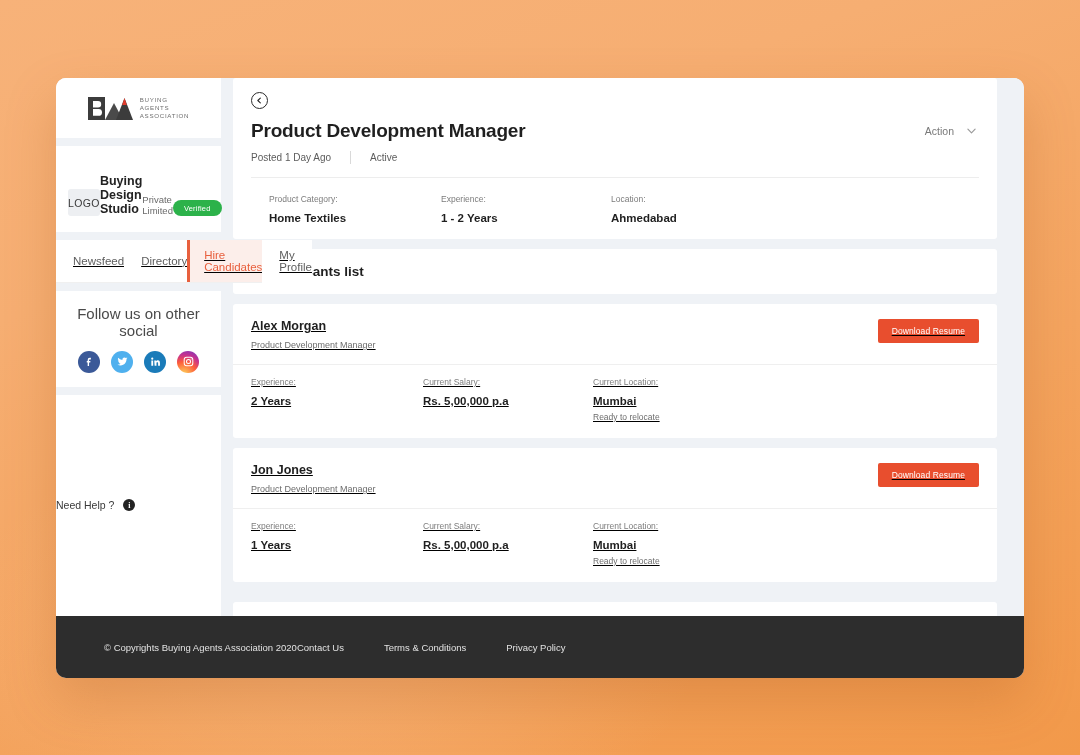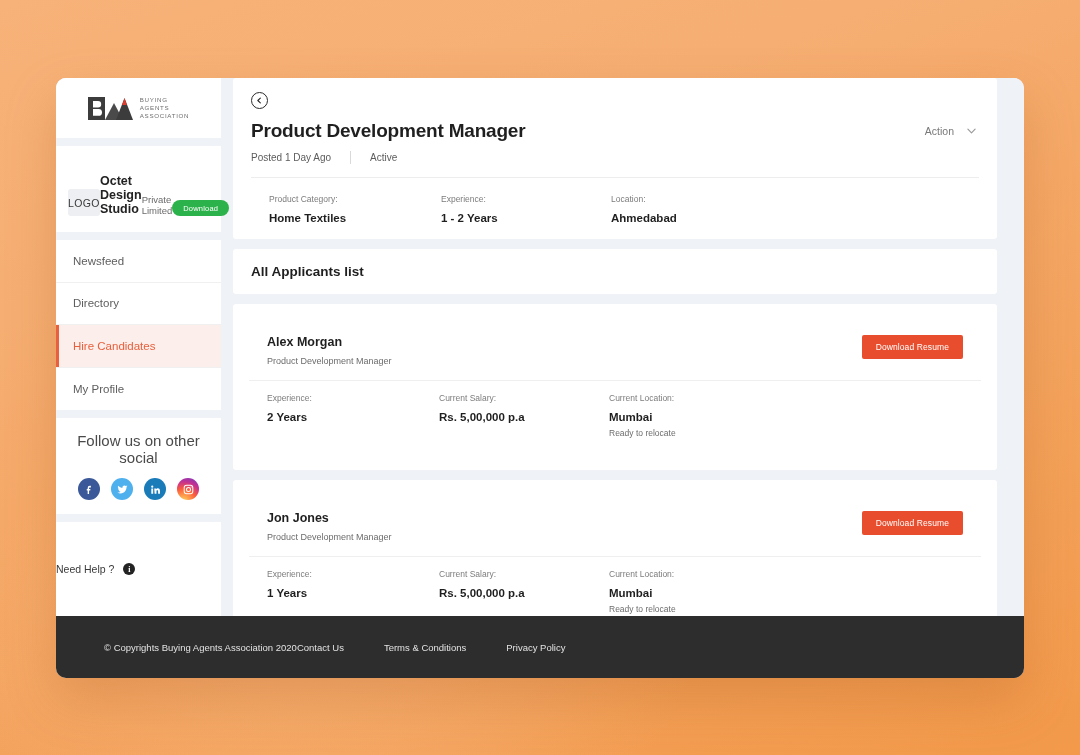--- a/index.html
+++ b/index.html
@@ -38,21 +38,21 @@
     display: flex; align-items: center; justify-content: center;
     font-size: 10.5px; color: #3A3A3A; letter-spacing: 0.4px;
   }
   .company-name { margin-top: 12px; font-size: 12.5px; font-weight: bold; color: #222; }
   .company-type { margin-top: 4px; font-size: 9.5px; color: #6B6B6B; }
   .verified-badge {
     margin-top: 10px; background: #2CB24A; color: #fff; font-size: 7.5px;
     padding: 3.5px 11px; border-radius: 9px; letter-spacing: 0.2px;
   }
 
-  .nav-list { display: flex; flex-direction: column; }
+  .nav-list { display: flex; flex-direction: row; text-decoration: underline; }
   .nav-item {
     background: #fff; height: 42.5px; display: flex; align-items: center;
     padding-left: 17px; font-size: 11.5px; color: #5E5E5E;
     border-bottom: 1px solid #F0F0F0; position: relative;
   }
   .nav-item:last-child { border-bottom: none; }
   .nav-item.active { background: #FCEEEA; color: #E8603E; }
   .nav-item.active::before {
     content: ""; position: absolute; left: 0; top: 0; bottom: 0; width: 3px; background: #E8603E;
   }
@@ -90,21 +90,21 @@
   .job-sub .sep { width: 1px; height: 13px; background: #D9D9D9; margin: 0 19px; }
   .meta-row { display: flex; padding: 16px 18px 15px 18px; border-top: 1px solid #EDEDED; margin-top: 13px; }
   .meta-col { flex: 1; }
   .meta-col:nth-child(1) { flex: 0 0 172px; }
   .meta-col:nth-child(2) { flex: 0 0 170px; }
   .meta-label { font-size: 8.5px; color: #7C7C7C; }
   .meta-value { margin-top: 8px; font-size: 11.5px; font-weight: bold; color: #1F1F1F; }
 
   .list-title-panel { padding: 15px 18px; font-size: 13.5px; font-weight: bold; color: #1F1F1F; }
 
-  .applicant-card { padding: 16px; }
+  .applicant-card { padding: 0; text-decoration: underline; }
   .applicant-top { display: flex; align-items: flex-start; justify-content: space-between; padding: 15px 18px 14px 18px; }
   .applicant-name { font-size: 12.5px; font-weight: bold; color: #1F1F1F; }
   .applicant-role { margin-top: 7px; font-size: 9px; color: #6C6C6C; }
   .dl-btn {
     background: #E84E2E; color: #fff; font-size: 8.5px; padding: 7px 14px;
     border: none; border-radius: 2px; cursor: pointer; letter-spacing: 0.1px;
   }
   .applicant-meta { display: flex; padding: 12px 18px 16px 18px; border-top: 1px solid #EFEFEF; }
   .applicant-meta .meta-col:nth-child(1) { flex: 0 0 172px; }
   .applicant-meta .meta-col:nth-child(2) { flex: 0 0 170px; }
@@ -148,23 +148,23 @@
           <div class="baa-text">
             <div>BUYING</div>
             <div>AGENTS</div>
             <div>ASSOCIATION</div>
           </div>
         </div>
       </div>
 
       <div class="side-card profile-card">
         <div class="logo-box">LOGO</div>
-        <div class="company-name">Octet Design Studio</div>
+        <div class="company-name">Buying Design Studio</div>
         <div class="company-type">Private Limited</div>
-        <div class="verified-badge">Download</div>
+        <div class="verified-badge">Verified</div>
       </div>
 
       <nav class="side-card nav-list">
         <div class="nav-item">Newsfeed</div>
         <div class="nav-item">Directory</div>
         <div class="nav-item active">Hire Candidates</div>
         <div class="nav-item">My Profile</div>
       </nav>
 
       <div class="side-card social-card">

